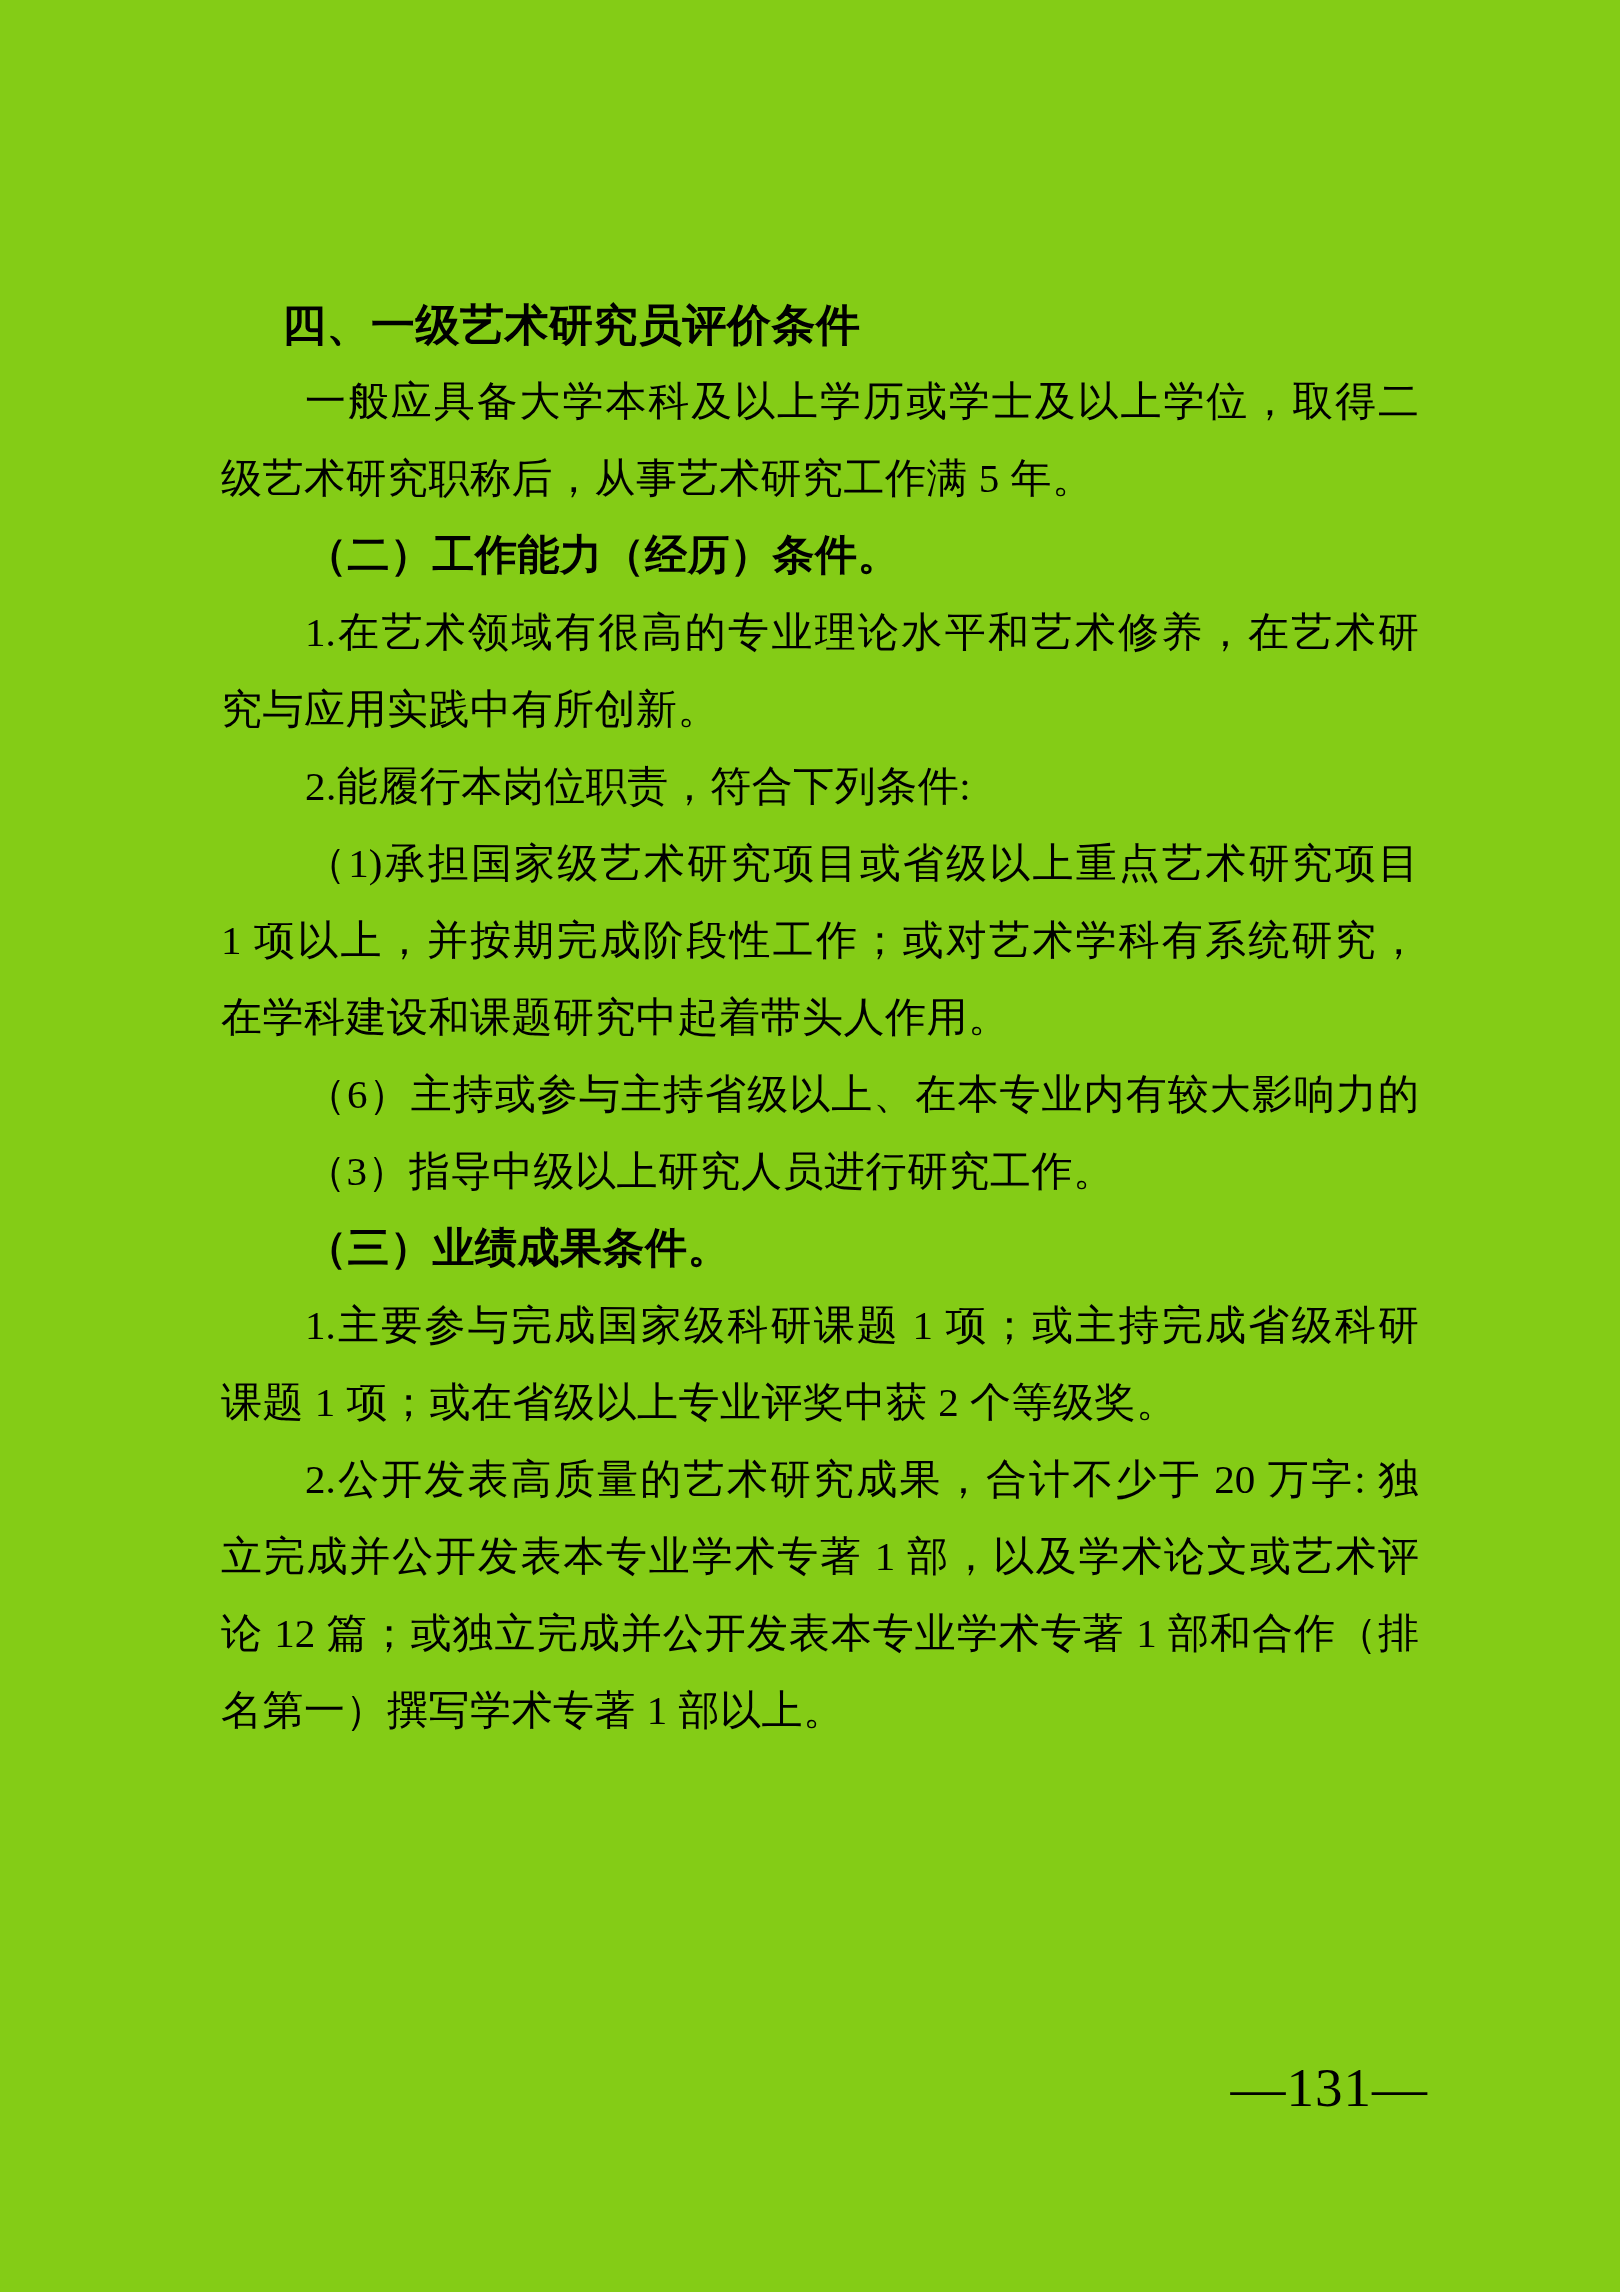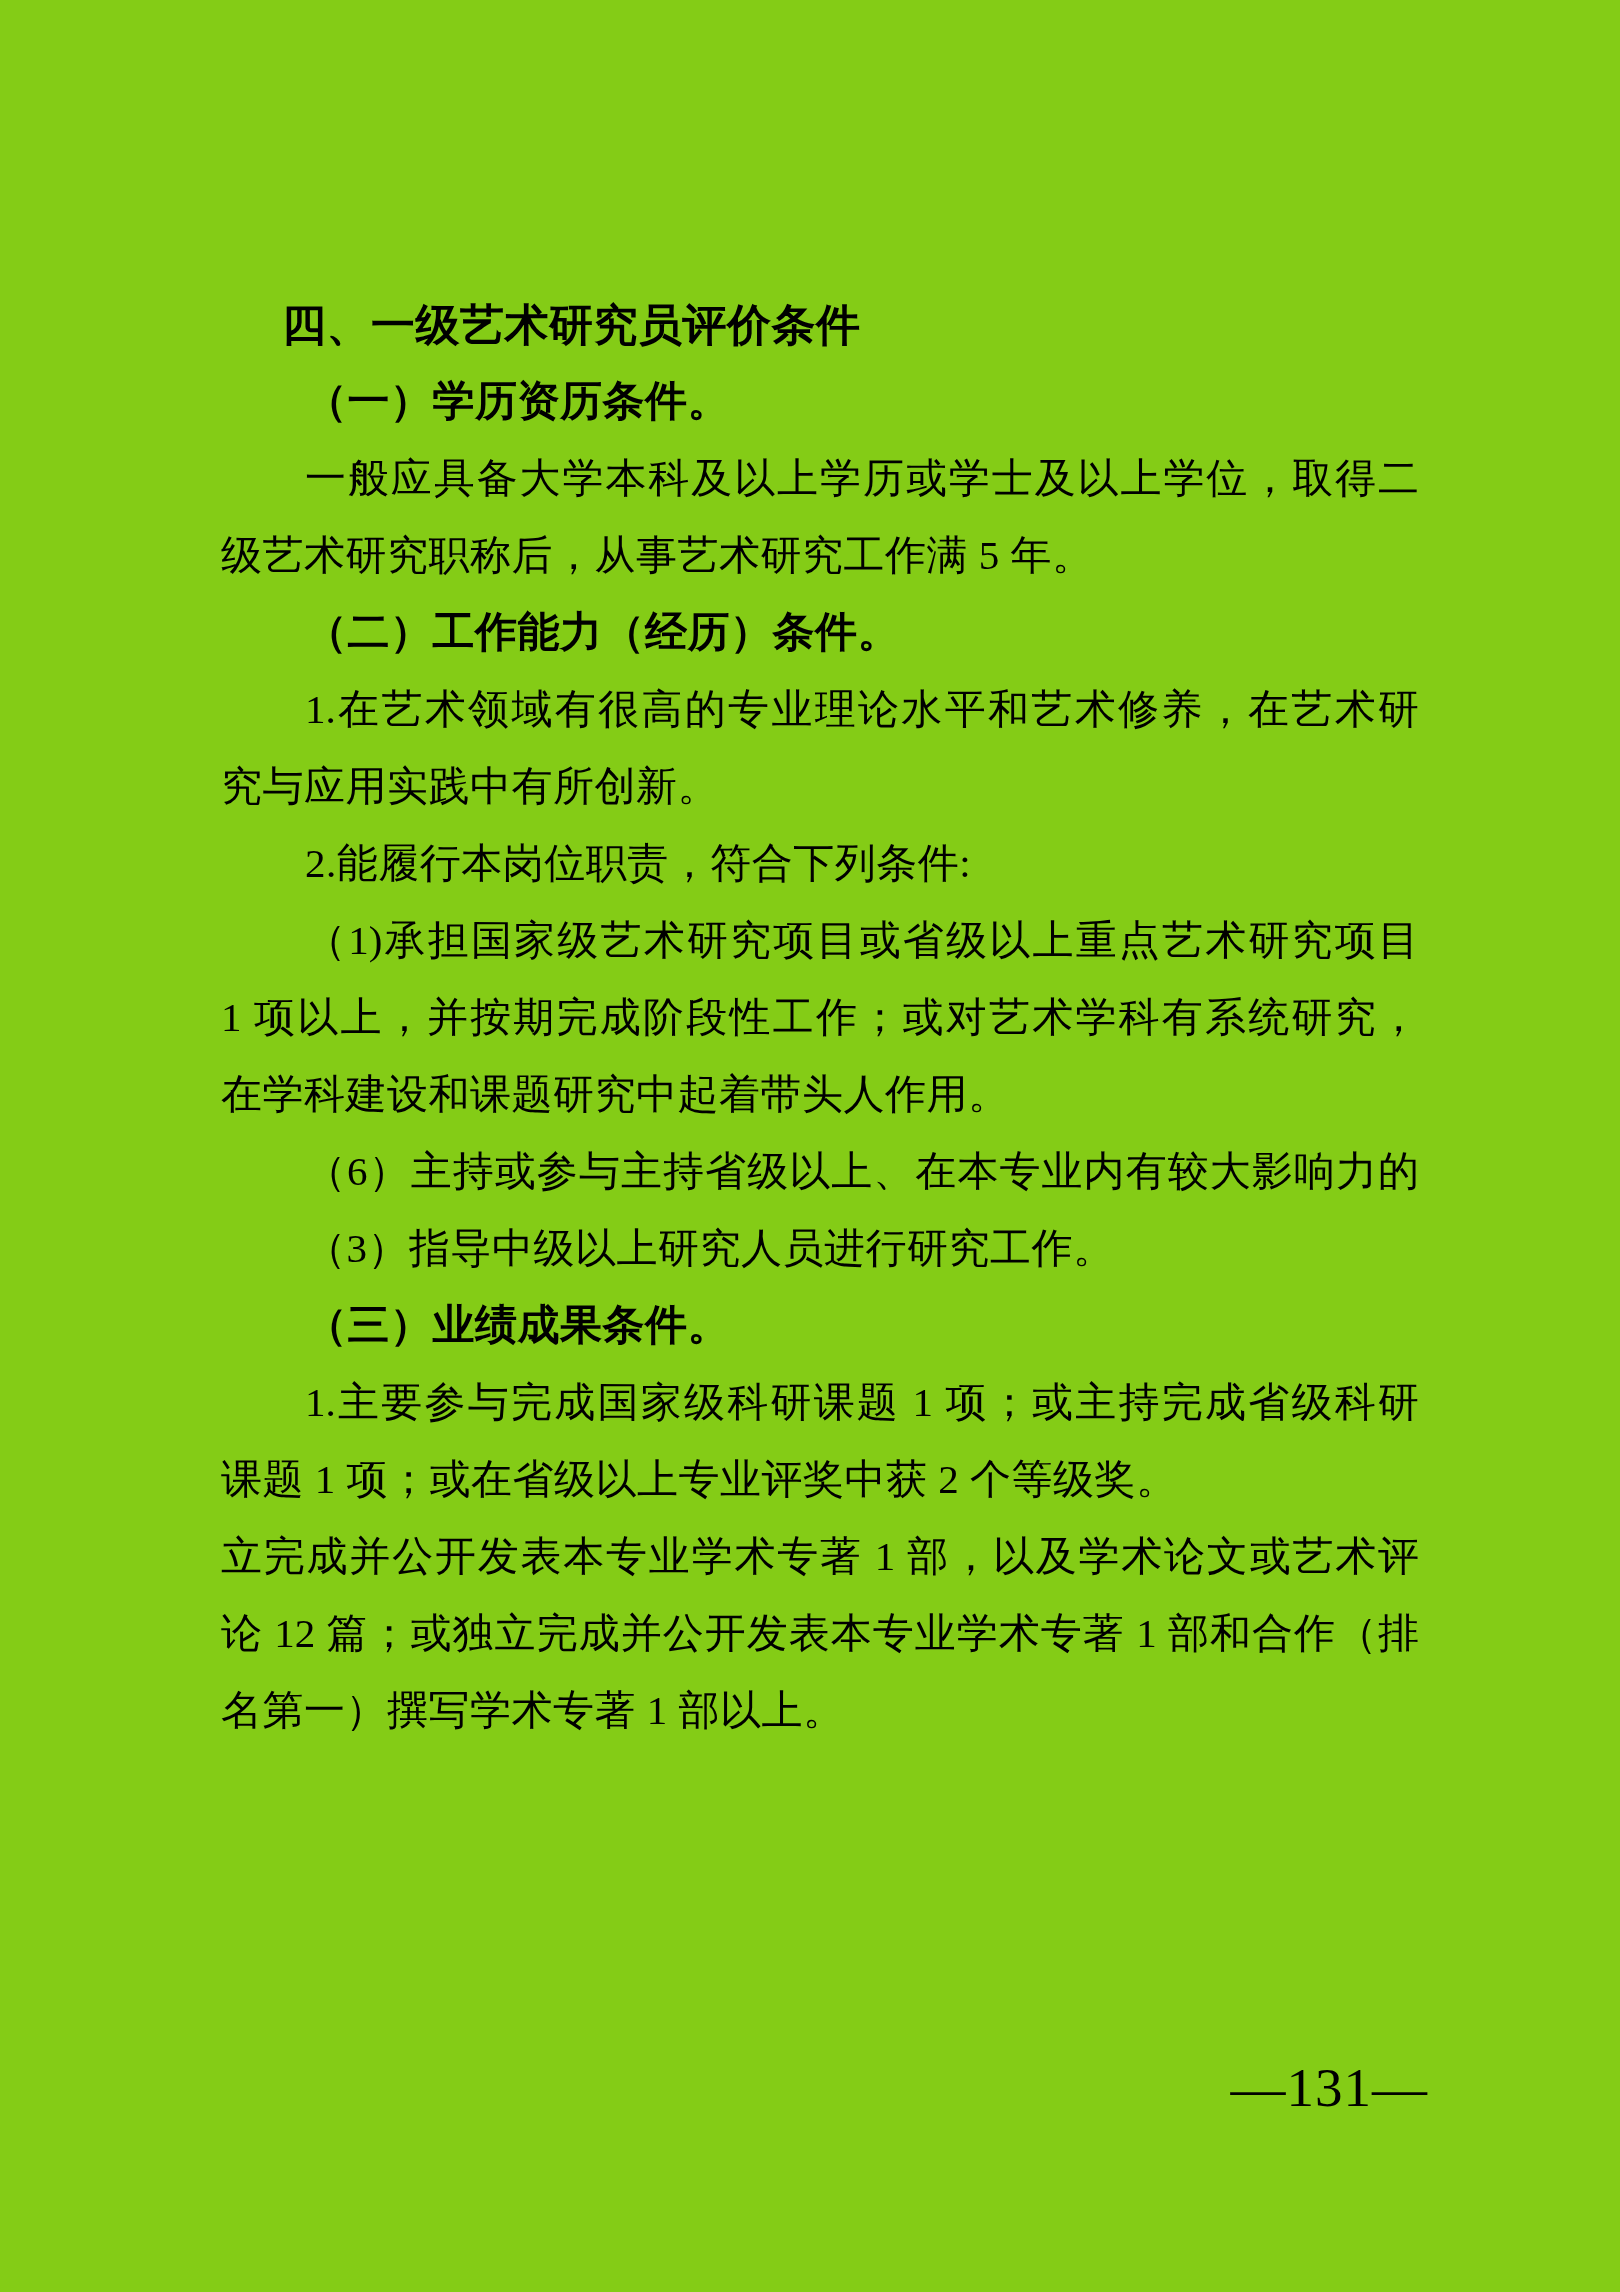--- a/index.html
+++ b/index.html
@@ -63,35 +63,35 @@
     letter-spacing: 1px;
     color: #000000;
   }
 </style>
 </head>
 <body>
 
 <div class="page">
   <main class="doc-body">
     <p class="ln h1 ind1">四、一级艺术研究员评价条件</p>
-    <p class="ln h2 ind">（一）学历资历条件。</p>
     <p class="ln ind just">一般应具备大学本科及以上学历或学士及以上学位，取得二</p>
     <p class="ln">级艺术研究职称后，从事艺术研究工作满 5 年。</p>
     <p class="ln h2 ind">（二）工作能力（经历）条件。</p>
     <p class="ln ind just">1.在艺术领域有很高的专业理论水平和艺术修养，在艺术研</p>
     <p class="ln">究与应用实践中有所创新。</p>
     <p class="ln ind">2.能履行本岗位职责，符合下列条件:</p>
     <p class="ln ind just">（1)承担国家级艺术研究项目或省级以上重点艺术研究项目</p>
     <p class="ln just">1 项以上，并按期完成阶段性工作；或对艺术学科有系统研究，</p>
     <p class="ln">在学科建设和课题研究中起着带头人作用。</p>
     <p class="ln ind just">（6）主持或参与主持省级以上、在本专业内有较大影响力的</p>
     <p class="ln ind">（3）指导中级以上研究人员进行研究工作。</p>
     <p class="ln h2 ind">（三）业绩成果条件。</p>
     <p class="ln ind just">1.主要参与完成国家级科研课题 1 项；或主持完成省级科研</p>
     <p class="ln">课题 1 项；或在省级以上专业评奖中获 2 个等级奖。</p>
+    <p class="ln ind just">2.公开发表高质量的艺术研究成果，合计不少于 20 万字: 独</p>
     <p class="ln just">立完成并公开发表本专业学术专著 1 部，以及学术论文或艺术评</p>
     <p class="ln just">论 12 篇；或独立完成并公开发表本专业学术专著 1 部和合作（排</p>
     <p class="ln">名第一）撰写学术专著 1 部以上。</p>
   </main>
 
   <div class="page-number">—131—</div>
 </div>
 
 
 </body></html>

